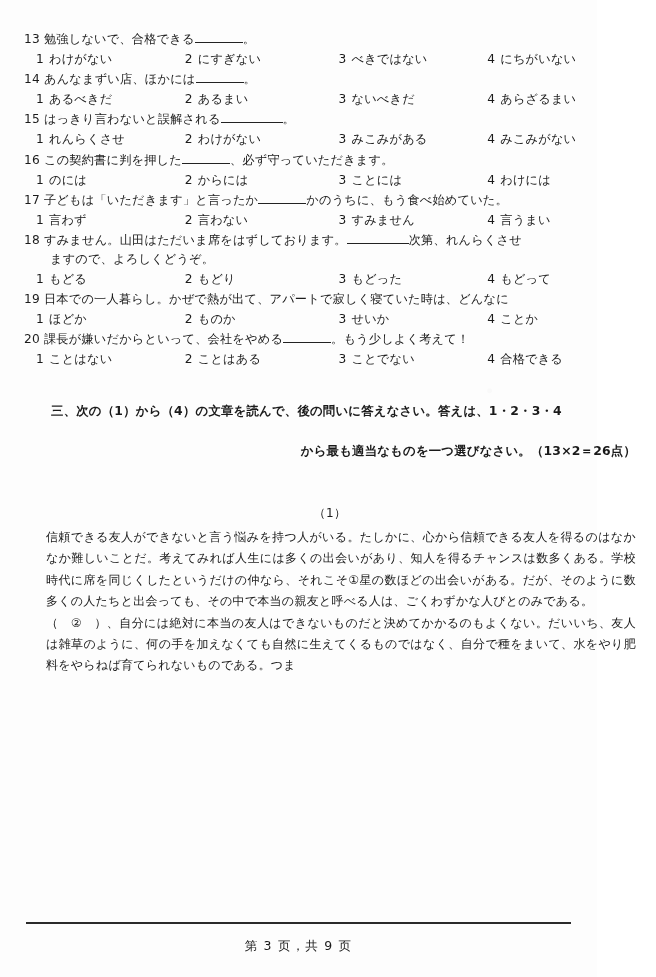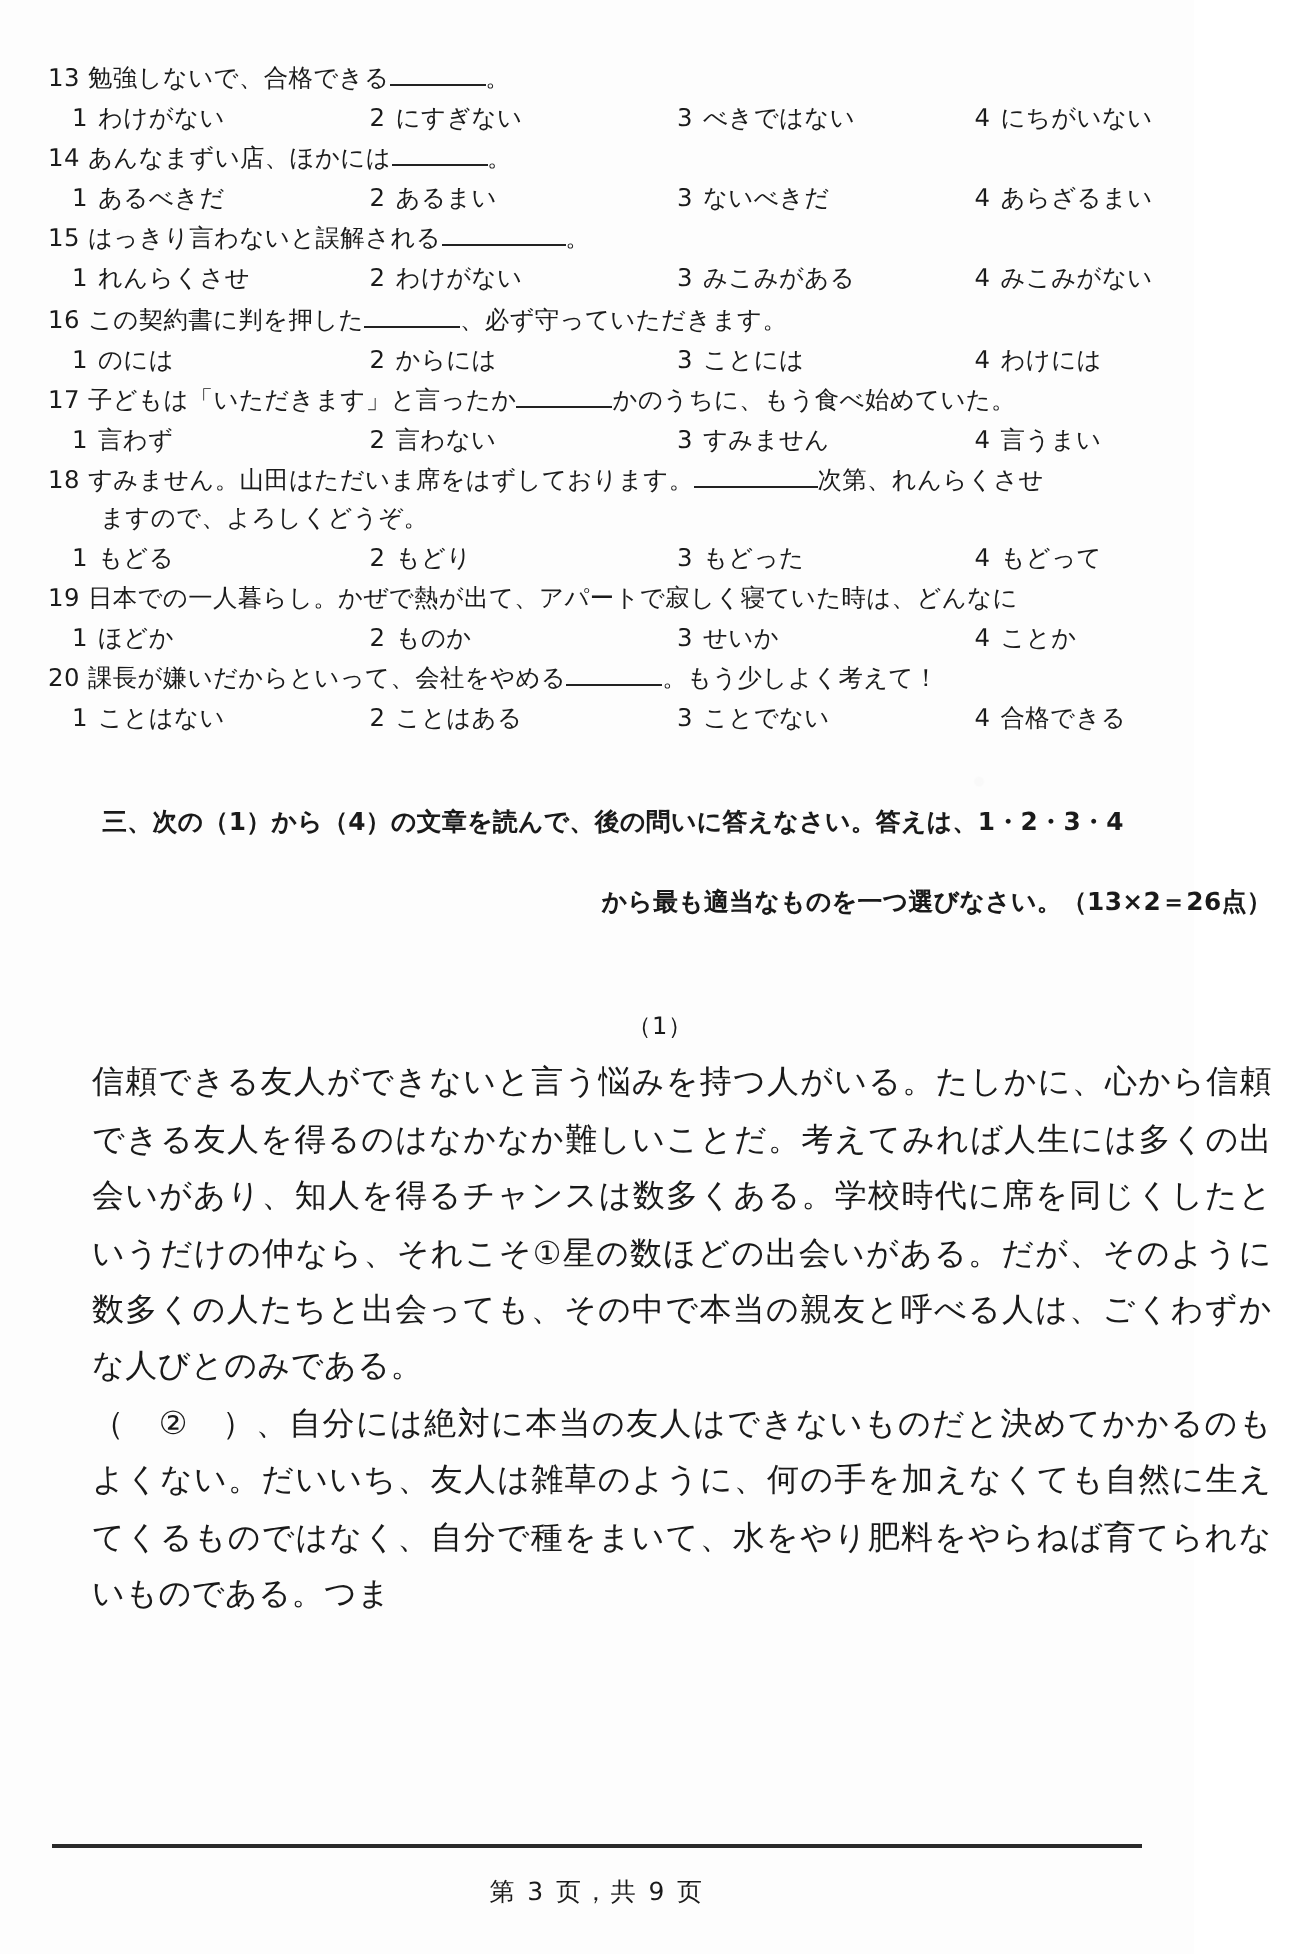--- a/index.html
+++ b/index.html
@@ -88,21 +88,21 @@
     padding-left: 24px;
     text-align: right;
   }
   .sub-label {
     text-align: center;
     font-size: 12px;
     margin: 4px 0 5px 0;
     letter-spacing: 0.4px;
   }
   .passage {
-    font-size: 16px;
+    font-size: 12px;
     line-height: 1.78;
     letter-spacing: 0.25px;
     text-align: justify;
     margin-bottom: 8px;
   }
   .passage p {
     margin: 0;
     text-indent: 0;
   }
   .passage p.ind {

